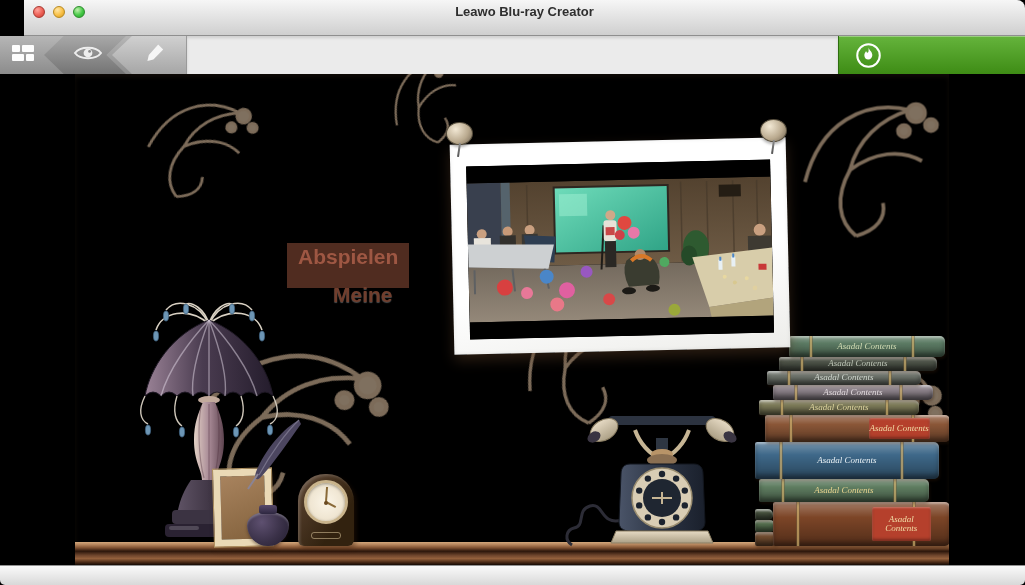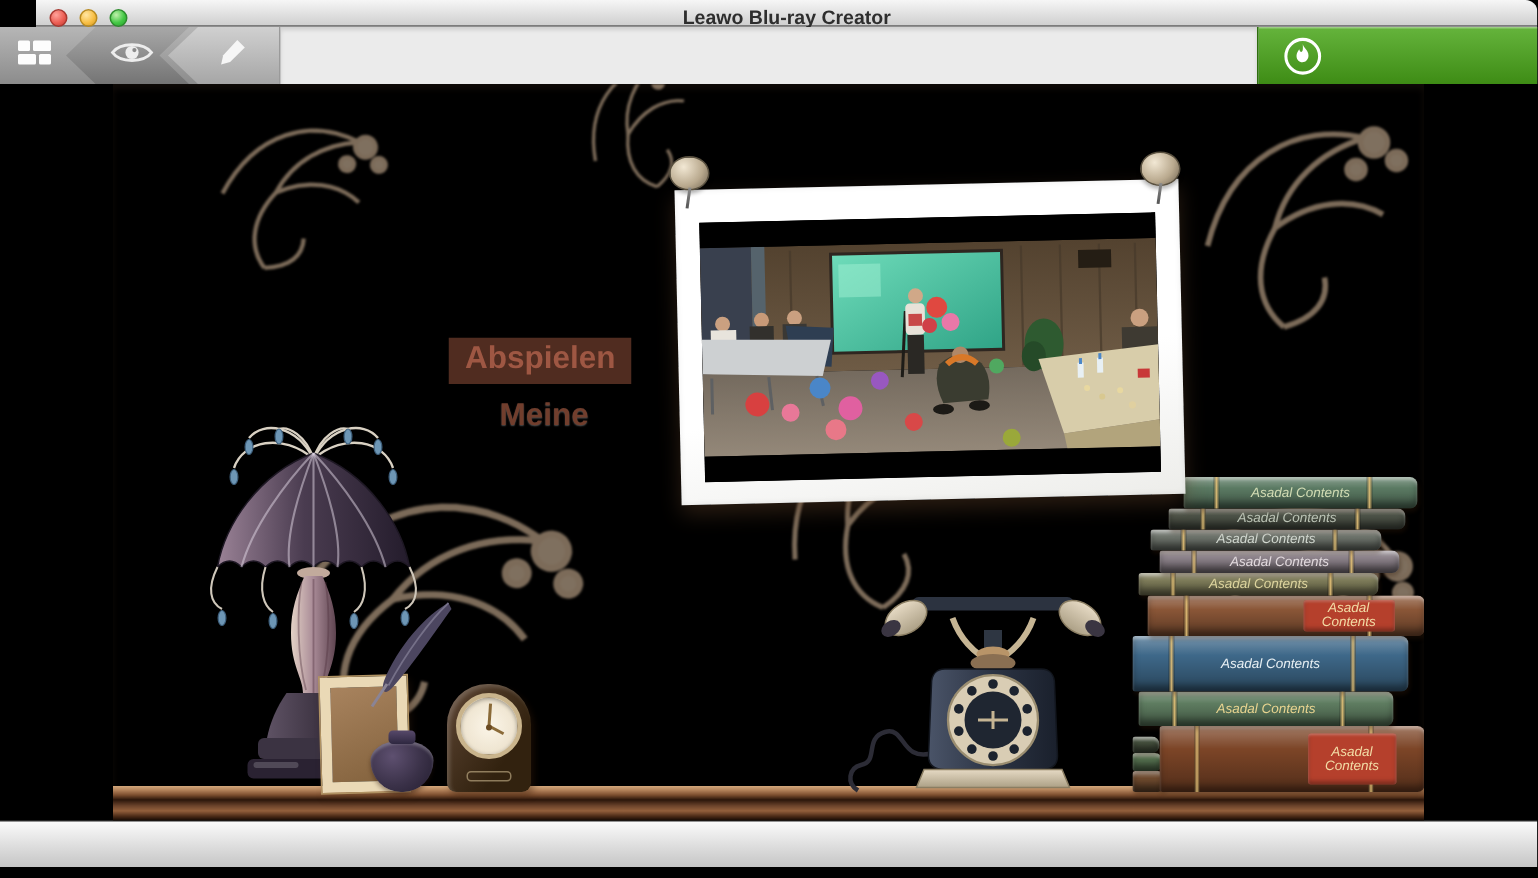--- a/index.html
+++ b/index.html
@@ -1,21 +1,21 @@
 <!DOCTYPE html>
 <html><head>
 <meta charset="utf-8">
 <style>
   * { box-sizing: border-box; margin: 0; padding: 0; }
   body { margin:0; background:#000; font-family:"Liberation Sans", sans-serif; }
   .window { position:relative; width:1025px; height:585px; background:#000;
             border-radius:8px 8px 5px 5px; overflow:hidden; }
 
   
-  .titlebar { height:18px; background:linear-gradient(#f6f6f6,#cfcfcf);
+  .titlebar { height:36px; background:linear-gradient(#f6f6f6,#cfcfcf);
               border-bottom:1px solid #8f8f8f; position:relative;margin-left:24px; }
   .titlebar .title { text-align:center; line-height:24px; font-size:13px;
                      font-weight:bold; color:#2e2e2e; }
   .lights { position:absolute; left:9px; top:6px; display:flex; gap:8px; }
   .light { width:12px; height:12px; border-radius:50%; cursor:default; }
   .light.close { background:radial-gradient(circle at 35% 30%, #ffa39b, #ec5f55 55%, #c03a30); border:1px solid #a83830; }
   .light.min   { background:radial-gradient(circle at 35% 30%, #ffe6a4, #f8bf45 55%, #d2961f); border:1px solid #b88a20; }
   .light.zoom  { background:radial-gradient(circle at 35% 30%, #c0f0ac, #44c845 55%, #28a02c); border:1px solid #2c8c2c; }
 
   
@@ -50,22 +50,22 @@
   .menu { position:absolute; left:75px; top:0; width:874px; height:491px; overflow:hidden;
           background:linear-gradient(180deg,#f6ead7 0%,#f1decа 0%,#f1decb 28%,#e7cdb2 60%,#dcb99e 84%,#d4ad91 100%);
           box-shadow:inset 0 3px 5px rgba(90,60,40,.18); }
   .flourishes { position:absolute; left:0; top:0; filter:blur(.6px); }
 
   
   .menu-title { position:absolute; left:176px; top:122px; font-size:31px; font-weight:bold;
                 color:#7a4331; text-shadow:0 1px 1px rgba(255,255,255,.35); }
   .menu-item { position:absolute; font-size:21px; font-weight:bold; color:#713e2d;
                cursor:pointer; text-shadow:0 1px 1px rgba(255,255,255,.3); }
-  .menu-item.hl { left:224px; top:169px; background:rgba(178,98,70,.45);
-                  padding:2px 11px 5px; color:#9e5743; text-shadow:none; }
+  .menu-item.hl { left:212px; top:169px; background:rgba(178,98,70,.45);
+                  padding:2px 11px 19px; color:#9e5743; text-shadow:none; }
   .menu-item.plain { left:258px; top:209px; }
 
   
   .pin { position:absolute; width:28px; height:38px; z-index:6; }
   .pin .dome { width:27px; height:23px; border-radius:50%;
                background:radial-gradient(circle at 35% 30%, #f2e8d4, #b9a98e 58%, #6e6250);
                border:1px solid #59503f; box-shadow:0 2px 3px rgba(0,0,0,.3); }
   .pin .needle { position:absolute; left:12px; top:21px; width:2px; height:14px;
                  background:linear-gradient(#8a8a8a,#555); transform:rotate(8deg); }
   .photo-frame { position:absolute; left:377px; top:67px; width:336px; height:210px;
@@ -112,21 +112,21 @@
   
   .books { position:absolute; left:680px; bottom:19px; width:195px; height:235px; z-index:3; }
   .book { position:absolute; border-radius:2px 5px 5px 2px;
           box-shadow:inset 0 2px 2px rgba(255,255,255,.35), inset 0 -4px 5px rgba(0,0,0,.4),
                      1px 2px 3px rgba(50,25,10,.35); }
   .book .band { position:absolute; top:0; bottom:0; width:4px;
                 background:linear-gradient(90deg,rgba(0,0,0,.3),rgba(222,188,116,.9),rgba(0,0,0,.3)); }
   .book .patch { position:absolute; right:11%; top:12%; height:76%; width:33%;
                  border-radius:2px; box-shadow:inset 0 1px 2px rgba(255,255,255,.3), inset 0 -2px 3px rgba(0,0,0,.35);
                  display:flex; align-items:center; justify-content:center; }
-  .book .lbl { font-family:Liberation Sans, sans-serif; font-style:italic; font-size:9px;
+  .book .lbl { font-family:Liberation Serif, serif; font-style:italic; font-size:9px;
                line-height:1.05; white-space:nowrap; pointer-events:none; }
   .book .lbl.center { position:absolute; width:100%; text-align:center; top:50%;
                       transform:translateY(-50%); }
   .book .patch .lbl { white-space:normal; text-align:center; }
 
   
   .statusbar { height:31px; background:linear-gradient(#fafafa,#c5c5c5);
                border-top:1px solid #929292; }
 </style>
 </head>

